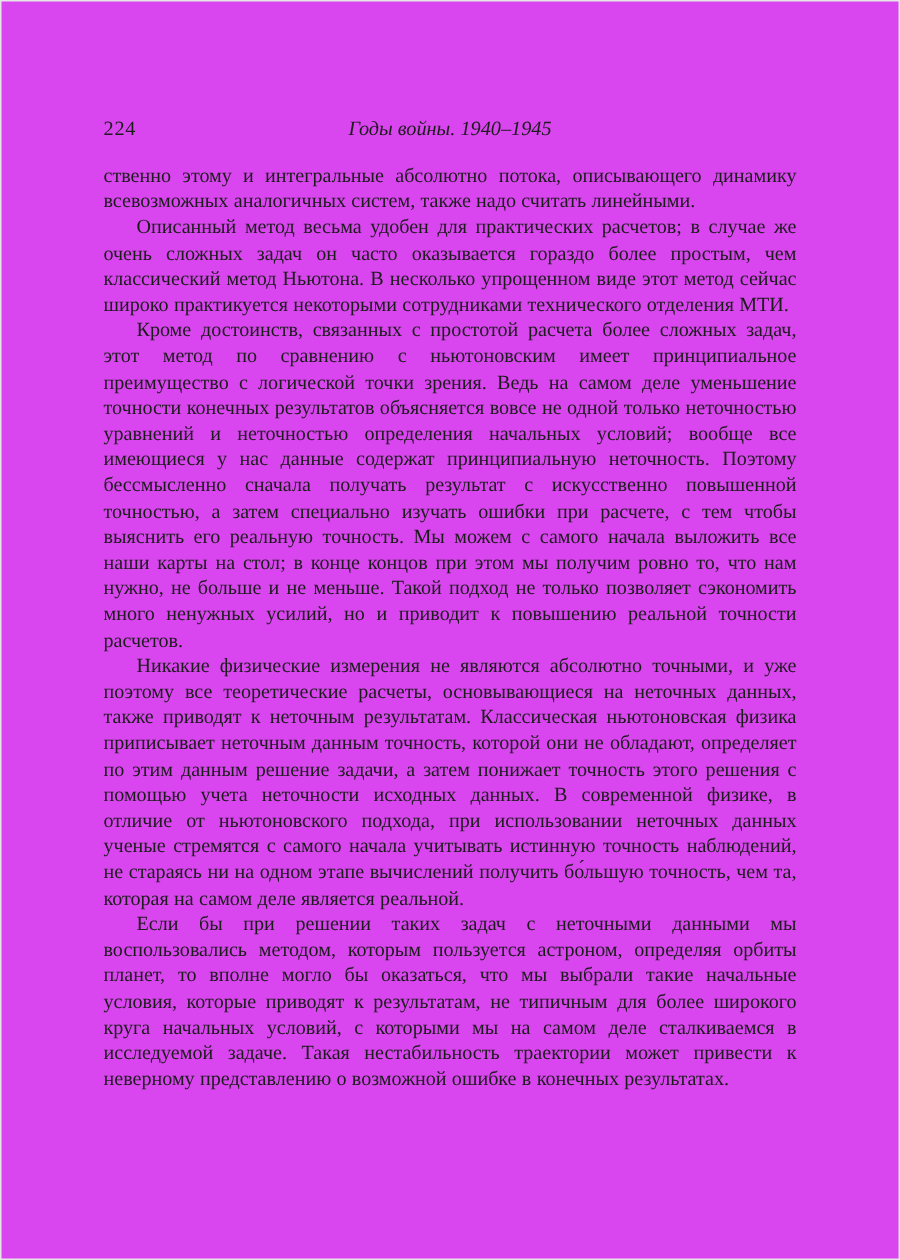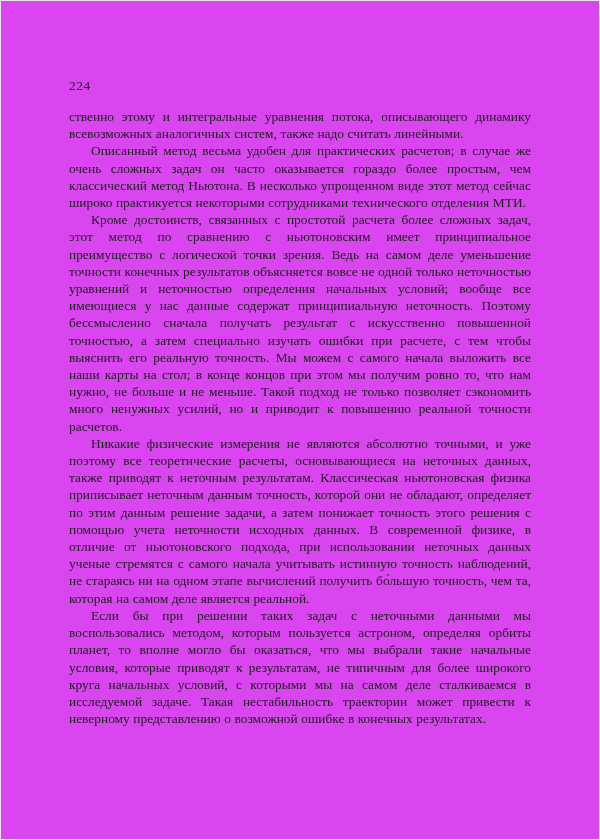--- a/index.html
+++ b/index.html
@@ -61,23 +61,24 @@
     text-indent: 0;
   }
 </style>
 </head>
 <body>
 
 <div class="page">
 
   <div class="page-header">
     <span class="page-number">224</span>
+    <span class="running-title">Годы войны. 1940–1945</span>
   </div>
 
   <div class="text-block">
-    <p class="no-indent">ственно этому и интегральные уравнения потока, описывающего динамику всевозможных аналогичных систем, также надо считать линейными.</p>
+    <p class="no-indent">ственно этому и интегральные абсолютно потока, описывающего динамику всевозможных аналогичных систем, также надо считать линейными.</p>
     <p>Описанный метод весьма удобен для практических расчетов; в случае же очень сложных задач он часто оказывается гораздо более простым, чем классический метод Ньютона. В несколько упрощенном виде этот метод сейчас широко практикуется некоторыми сотрудниками технического отделения МТИ.</p>
     <p>Кроме достоинств, связанных с простотой расчета более сложных задач, этот метод по сравнению с ньютоновским имеет принципиальное преимущество с логической точки зрения. Ведь на самом деле уменьшение точности конечных результатов объясняется вовсе не одной только неточностью уравнений и неточностью определения начальных условий; вообще все имеющиеся у нас данные содержат принципиальную неточность. Поэтому бессмысленно сначала получать результат с искусственно повышенной точностью, а затем специально изучать ошибки при расчете, с тем чтобы выяснить его реальную точность. Мы можем с самого начала выложить все наши карты на стол; в конце концов при этом мы получим ровно то, что нам нужно, не больше и не меньше. Такой подход не только позволяет сэкономить много ненужных усилий, но и приводит к повышению реальной точности расчетов.</p>
     <p>Никакие физические измерения не являются абсолютно точными, и уже поэтому все теоретические расчеты, основывающиеся на неточных данных, также приводят к неточным результатам. Классическая ньютоновская физика приписывает неточным данным точность, которой они не обладают, определяет по этим данным решение задачи, а затем понижает точность этого решения с помощью учета неточности исходных данных. В современной физике, в отличие от ньютоновского подхода, при использовании неточных данных ученые стремятся с самого начала учитывать истинную точность наблюдений, не стараясь ни на одном этапе вычислений получить бо́льшую точность, чем та, которая на самом деле является реальной.</p>
     <p>Если бы при решении таких задач с неточными данными мы воспользовались методом, которым пользуется астроном, определяя орбиты планет, то вполне могло бы оказаться, что мы выбрали такие начальные условия, которые приводят к результатам, не типичным для более широкого круга начальных условий, с которыми мы на самом деле сталкиваемся в исследуемой задаче. Такая нестабильность траектории может привести к неверному представлению о возможной ошибке в конечных результатах.</p>
   </div>
 
 </div>
 
 </body></html>

